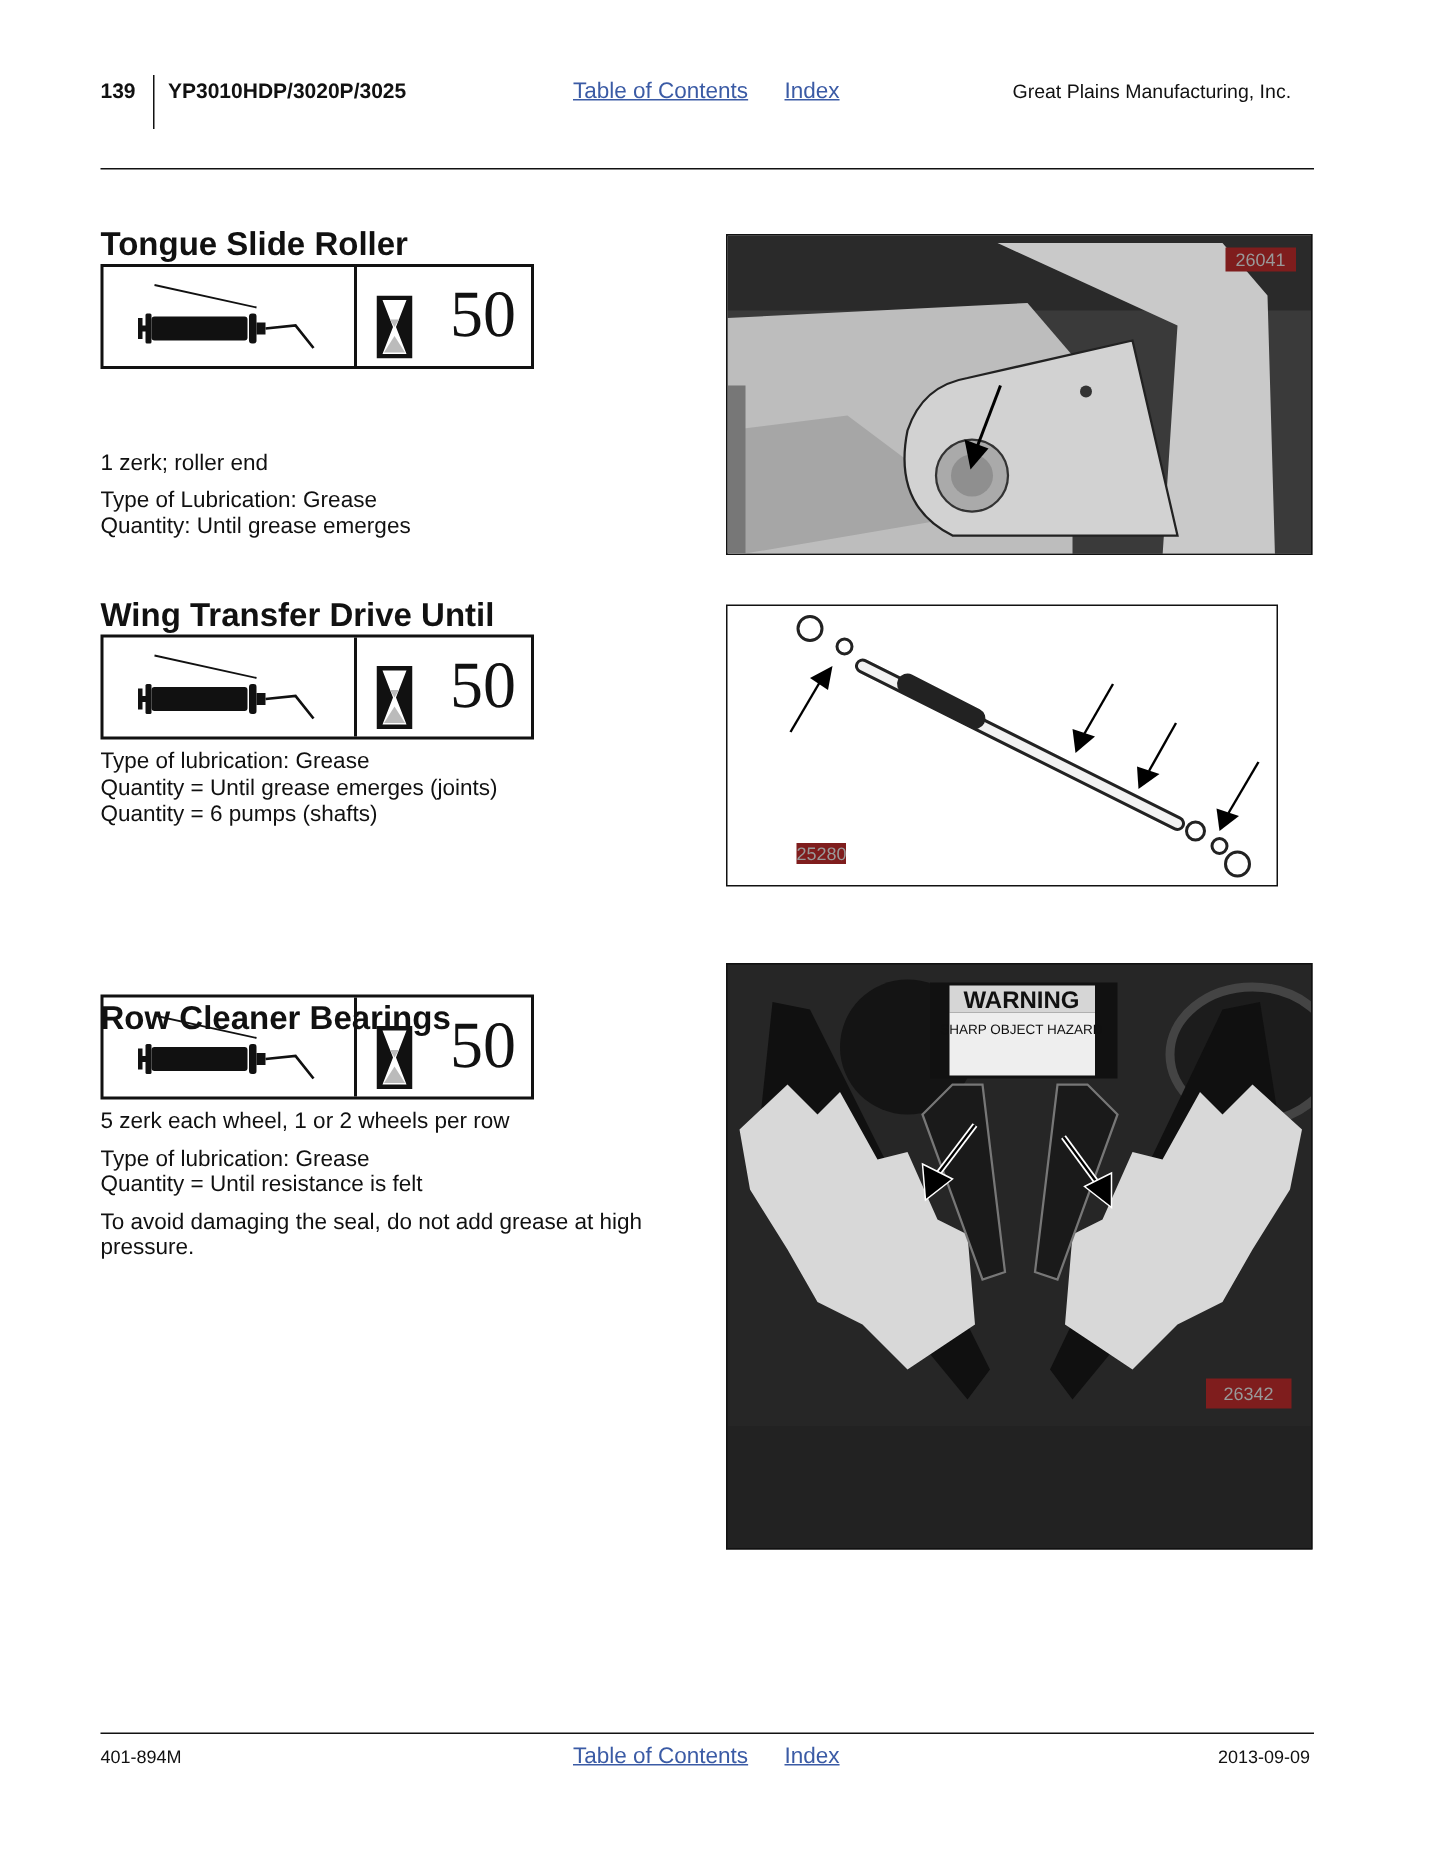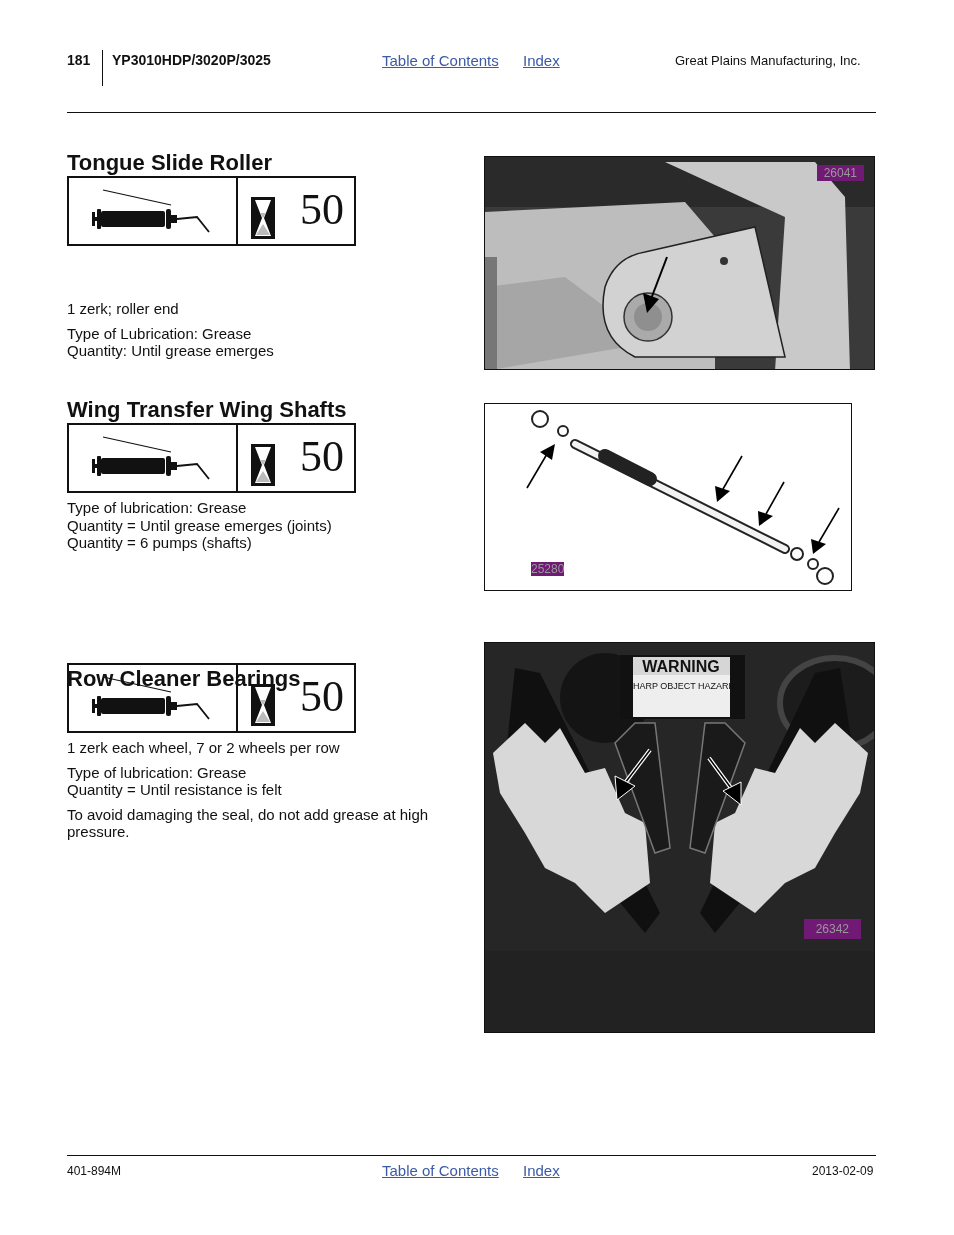--- a/index.html
+++ b/index.html
@@ -16,30 +16,30 @@
   .sec-title { left: 67px; font-weight: bold; font-size: 22px; }
   .lube-box { left: 67px; width: 289px; height: 70px; border: 2px solid #111; box-sizing: border-box; display: flex; }
   .lube-left { width: 167px; border-right: 2px solid #111; position: relative; }
   .lube-right { flex: 1; position: relative; }
   .gun { position: absolute; left: 20px; top: 8px; }
   .hourglass { position: absolute; left: 13px; top: 19px; }
   .interval { position: absolute; left: 62px; top: 6px; font-family: "Liberation Serif", serif; font-size: 44px; line-height: 52px; color: #111; }
   .body-text { left: 67px; font-size: 15px; line-height: 17.5px; }
   .body-text p { margin: 0 0 7px 0; }
   .photo { border: 1px solid #111; box-sizing: border-box; overflow: hidden; }
-  .fig-label { position: absolute; background: #701a75; color: #999; font-size: 12px; padding: 1px 7px; }
+  .fig-label { position: absolute; background: #7f1d1d; color: #999; font-size: 12px; padding: 1px 7px; }
   .ftr-doc { left: 67px; top: 1164px; font-size: 12px; }
   .ftr-toc { left: 382px; top: 1162px; }
   .ftr-index { left: 523px; top: 1162px; }
   .ftr-date { left: 812px; top: 1164px; font-size: 12px; }
 </style>
 </head>
 <body>
 
-<div class="abs hdr-page">181</div>
+<div class="abs hdr-page">139</div>
 <div class="abs hdr-bar"></div>
 <div class="abs hdr-title">YP3010HDP/3020P/3025</div>
 <a class="abs link hdr-toc">Table of Contents</a>
 <a class="abs link hdr-index">Index</a>
 <div class="abs hdr-company">Great Plains Manufacturing, Inc.</div>
 <div class="abs rule" style="top:112px;"></div>
 
 <div class="abs sec-title" style="top:150px;">Tongue Slide Roller</div>
 <div class="abs lube-box" style="top:176px;">
   <div class="lube-left">
@@ -80,21 +80,21 @@
     <ellipse cx="163" cy="160" rx="24" ry="24" fill="#aaaaaa" stroke="#333" stroke-width="1.5"></ellipse>
     <ellipse cx="163" cy="160" rx="14" ry="14" fill="#8f8f8f"></ellipse>
     <circle cx="239" cy="104" r="4" fill="#333"></circle>
     <line x1="182" y1="100" x2="166" y2="142" stroke="#000" stroke-width="2"></line>
     <polygon points="158,136 174,142 162,156" fill="#000"></polygon>
     <rect x="0" y="100" width="12" height="114" fill="#777"></rect>
   </svg>
   <div class="fig-label" style="right:10px; top:8px;">26041</div>
 </div>
 
-<div class="abs sec-title" style="top:397px;">Wing Transfer Wing Shafts</div>
+<div class="abs sec-title" style="top:397px;">Wing Transfer Drive Until</div>
 <div class="abs lube-box" style="top:423px;">
   <div class="lube-left">
     <svg class="gun" width="130" height="52" viewBox="0 0 130 52">
       <line x1="14" y1="4" x2="82" y2="19" stroke="#111" stroke-width="1.2"></line>
       <rect x="3" y="26" width="3" height="14" fill="#111"></rect>
       <rect x="5" y="31" width="4" height="4" fill="#111"></rect>
       <rect x="8" y="23" width="4" height="20" rx="1" fill="#111"></rect>
       <rect x="12" y="25" width="64" height="16" rx="2" fill="#111"></rect>
       <rect x="77" y="23" width="5" height="20" rx="2" fill="#111"></rect>
       <rect x="82" y="29" width="6" height="8" fill="#111"></rect>
@@ -159,21 +159,21 @@
     <svg class="hourglass" width="24" height="42" viewBox="0 0 24 42">
       <rect x="0" y="0" width="24" height="42" fill="#111"></rect>
       <polygon points="4,3 20,3 13,21 20,39 4,39 11,21" fill="#fff"></polygon>
       <polygon points="9,16 15,16 12,21" fill="#bbb"></polygon>
       <polygon points="5,38 19,38 12,27" fill="#bbb"></polygon>
     </svg>
     <div class="interval">50</div>
   </div>
 </div>
 <div class="abs body-text" style="top:739px; width:385px;">
-  <p style="white-space:pre-line">1 zerk each wheel, 7 or 2 wheels per row</p>
+  <p style="white-space:pre-line">5 zerk each wheel, 1 or 2 wheels per row</p>
   <p style="white-space:pre-line">Type of lubrication: Grease
 Quantity = Until resistance is felt</p>
   <p style="white-space:pre-line">To avoid damaging the seal, do not add grease at high pressure.</p>
 </div>
 <div class="abs photo" style="left:484px; top:642px; width:391px; height:391px; background:#222;">
   <svg width="391" height="308" viewBox="0 0 391 308">
     <rect width="391" height="308" fill="#262626"></rect>
     <ellipse cx="120" cy="55" rx="45" ry="45" fill="#141414"></ellipse>
     <ellipse cx="350" cy="60" rx="55" ry="45" fill="#1c1c1c" stroke="#444" stroke-width="6"></ellipse>
 
@@ -198,13 +198,13 @@
     <line x1="224" y1="115" x2="246" y2="145" stroke="#000" stroke-width="1.5"></line>
     <polygon points="238,148 256,139 256,162" fill="#000" stroke="#fff" stroke-width="1"></polygon>
   </svg>
   <div class="fig-label" style="right:13px; top:276px; padding:3px 12px;">26342</div>
 </div>
 
 <div class="abs rule" style="top:1155px;"></div>
 <div class="abs ftr-doc">401-894M</div>
 <a class="abs link ftr-toc">Table of Contents</a>
 <a class="abs link ftr-index">Index</a>
-<div class="abs ftr-date">2013-02-09</div>
+<div class="abs ftr-date">2013-09-09</div>
 
 </body></html>

